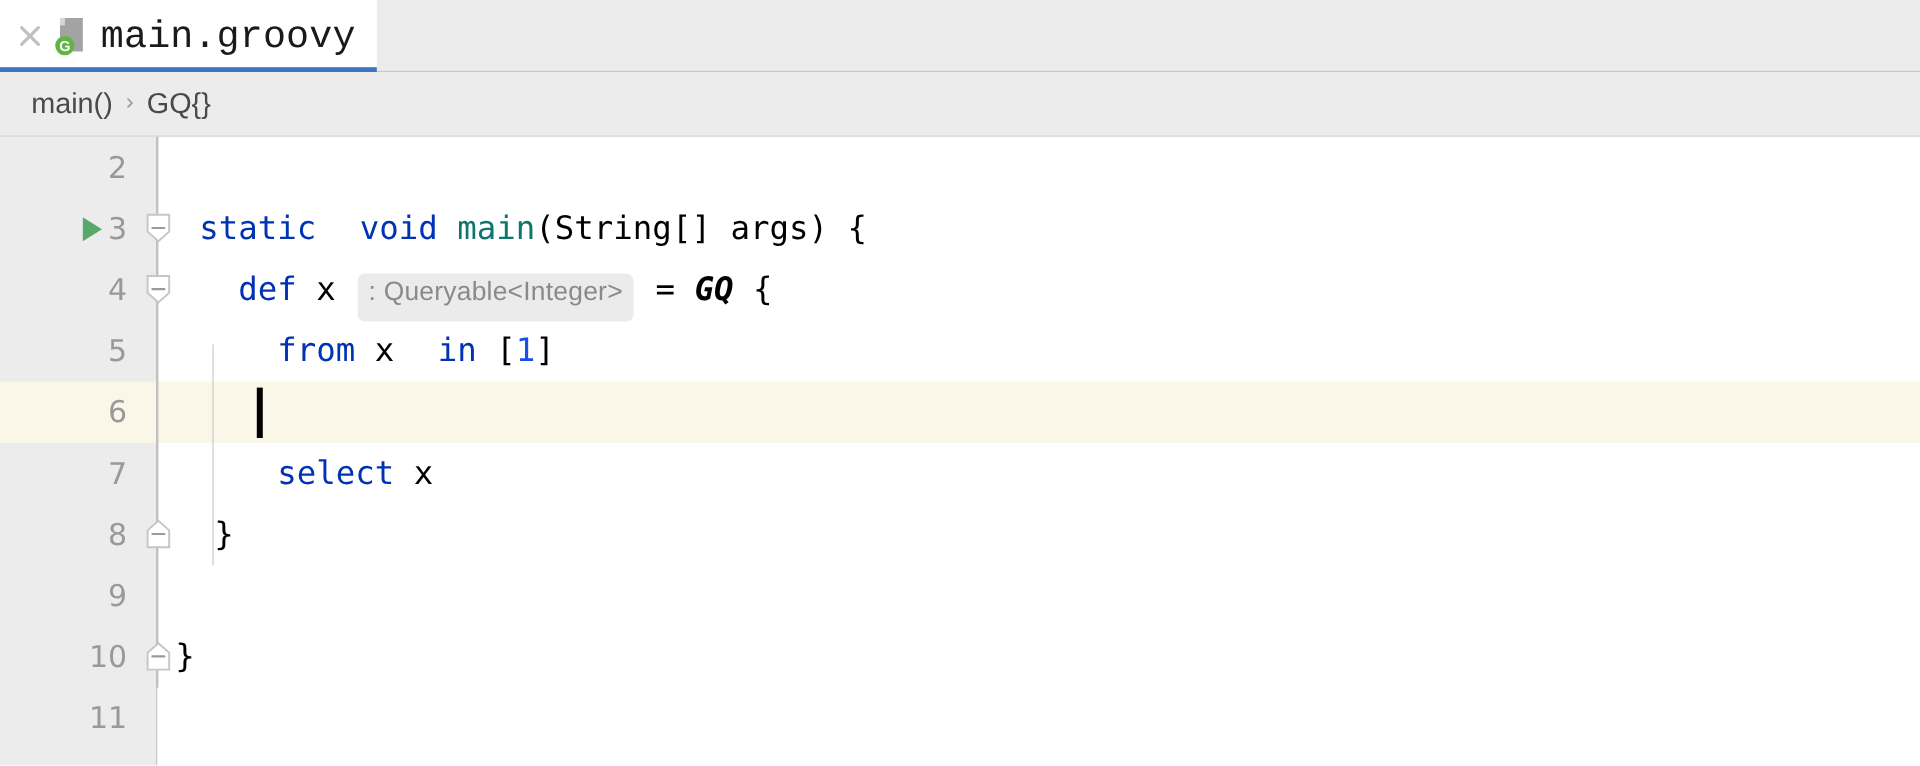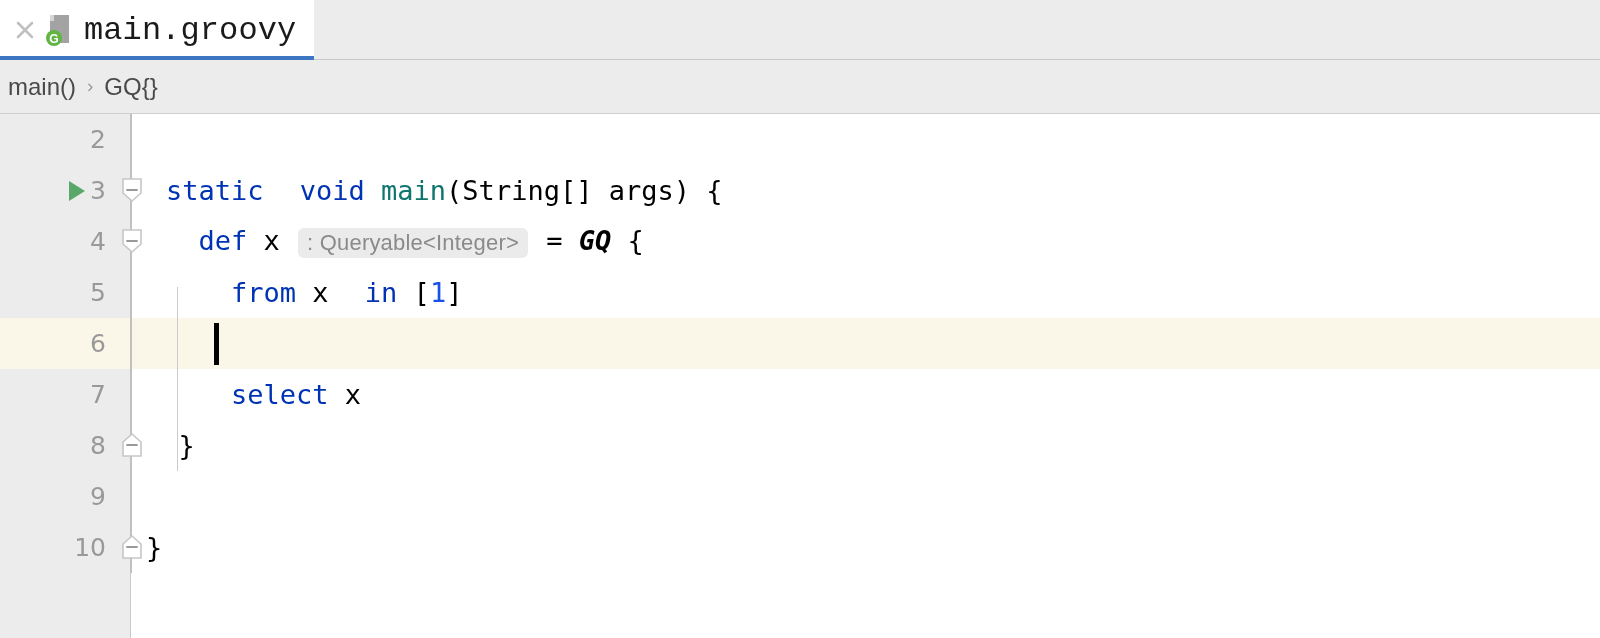--- a/index.html
+++ b/index.html
@@ -74,21 +74,21 @@
     letter-spacing: 0.1px;
     white-space: nowrap;
   }
 
   
   .breadcrumbs {
     height: 54px;
     background: #ececec;
     display: flex;
     align-items: center;
-    padding-left: 8px;
+    padding-left: 26px;
     box-sizing: border-box;
     position: relative;
   }
   .breadcrumbs::after {
     content: "";
     position: absolute;
     left: 0; right: 0; bottom: 0;
     height: 1px;
     background: #cfcfcf;
   }
@@ -176,21 +176,21 @@
   .fn   { color: #0f766e; }
   .num  { color: #1750eb; }
   .ital { font-style: italic; color: #000000; font-weight: bold; }
 
   .hint {
     font-family: "Liberation Sans", sans-serif;
     font-size: 22px;
     color: #8a8a8a;
     background: #ebebeb;
     border-radius: 6px;
-    padding: 2px 9px 3px 9px;
+    padding: 2px 9px 13px 9px;
     margin: 0 2px;
     letter-spacing: 0.2px;
   }
 
   
   .fold {
     position: absolute;
     left: 119px;
     width: 26px;
     height: 30px;
@@ -302,20 +302,25 @@
       <div class="line">
         <div class="lnum">9</div>
         <div class="gutter-icons"></div>
         <div class="code"></div>
       </div>
       <div class="line">
         <div class="lnum">10</div>
         <div class="gutter-icons"></div>
         <div class="code"><span>}</span></div>
       </div>
+      <div class="line">
+        <div class="lnum">11</div>
+        <div class="gutter-icons"></div>
+        <div class="code"></div>
+      </div>
     </div>
 <div class="fold" style="top: 76.5px;">
       <svg width="26" height="30" viewBox="0 0 26 30">
         <path d="M4 3 L22 3 L22 17 L13 25 L4 17 Z" fill="#ffffff" stroke="#c6c6c6" stroke-width="1.6"></path>
         <path d="M8 14 L18 14" stroke="#9a9a9a" stroke-width="1.8" stroke-linecap="round"></path>
       </svg>
     </div>
     <div class="fold" style="top: 127.5px;">
       <svg width="26" height="30" viewBox="0 0 26 30">
         <path d="M4 3 L22 3 L22 17 L13 25 L4 17 Z" fill="#ffffff" stroke="#c6c6c6" stroke-width="1.6"></path>

